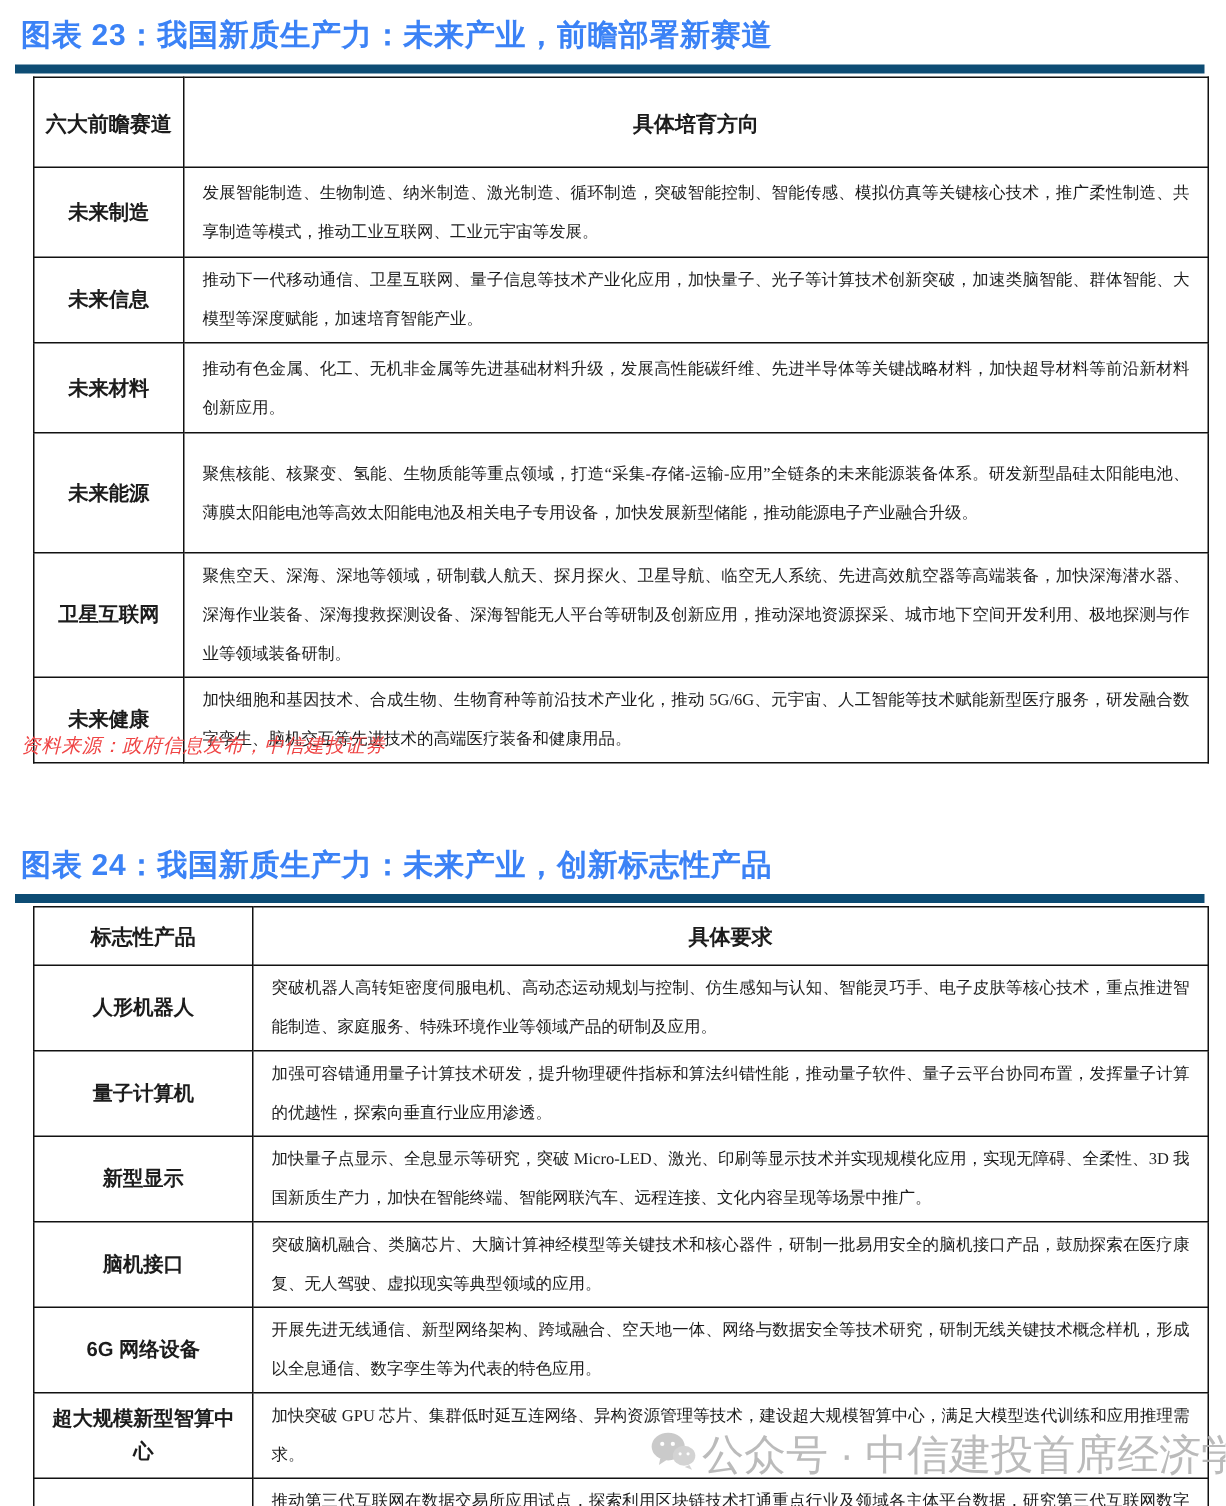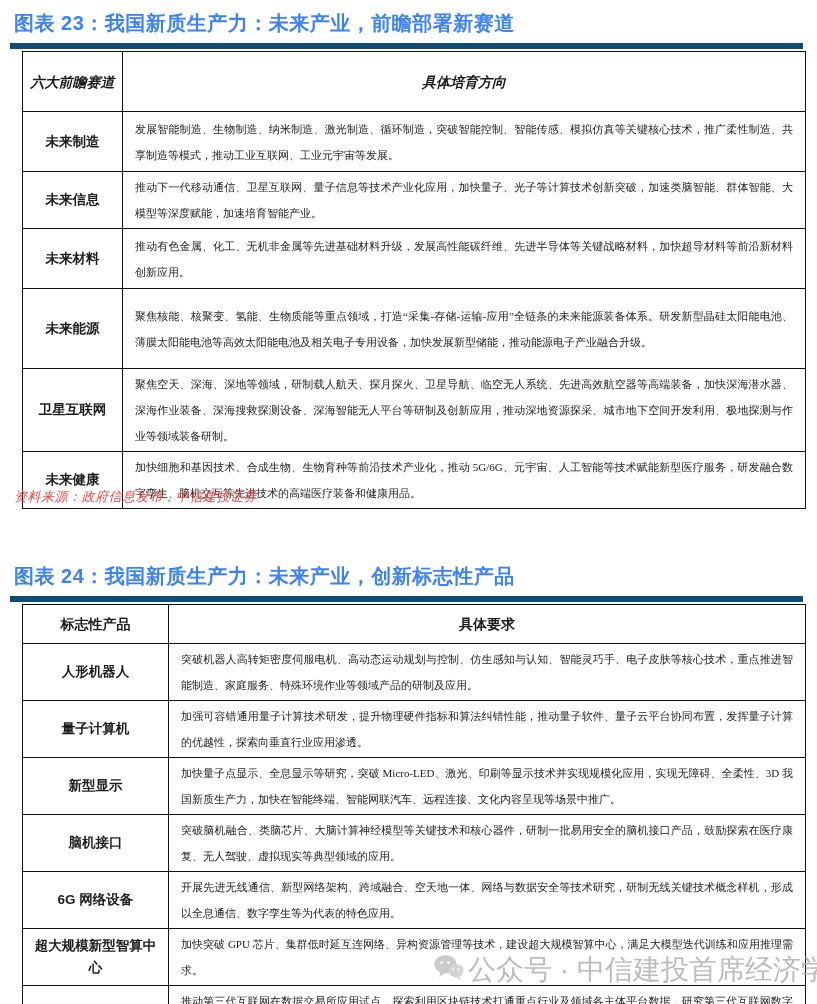--- a/index.html
+++ b/index.html
@@ -42,21 +42,21 @@
     line-height:22px;
   }
   td.content-cell {
     padding:2px 12px;
     font-size:11px;
     line-height:26px;
     text-align:justify;
   }
   th.header-cell { font-size:14px; }
   
-  .t1-hdr  { height:60px;font-style:italic; }
+  .t1-hdr  { height:60px; }
   .t1-r0 { height:60px; } .t1-r1 { height:57px; } .t1-r2 { height:60px; }
   .t1-r3 { height:80px; } .t1-r4 { height:76px; } .t1-r5 { height:55px; }
   
   .t2-hdr  { height:39px; }
   .t2-r0 { height:55px; } .t2-r1 { height:53px; } .t2-r2 { height:53px; }
   .t2-r3 { height:53px; } .t2-r4 { height:49px; } .t2-r5 { height:49px; }
   .t2-r6 { height:48px; }
   .source-note {
     position:absolute;
     left:14px; top:488px;

